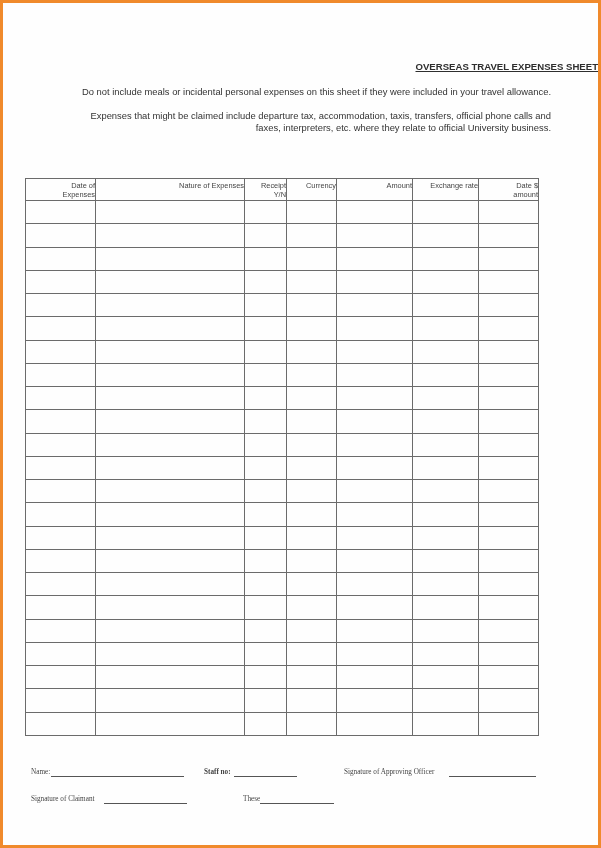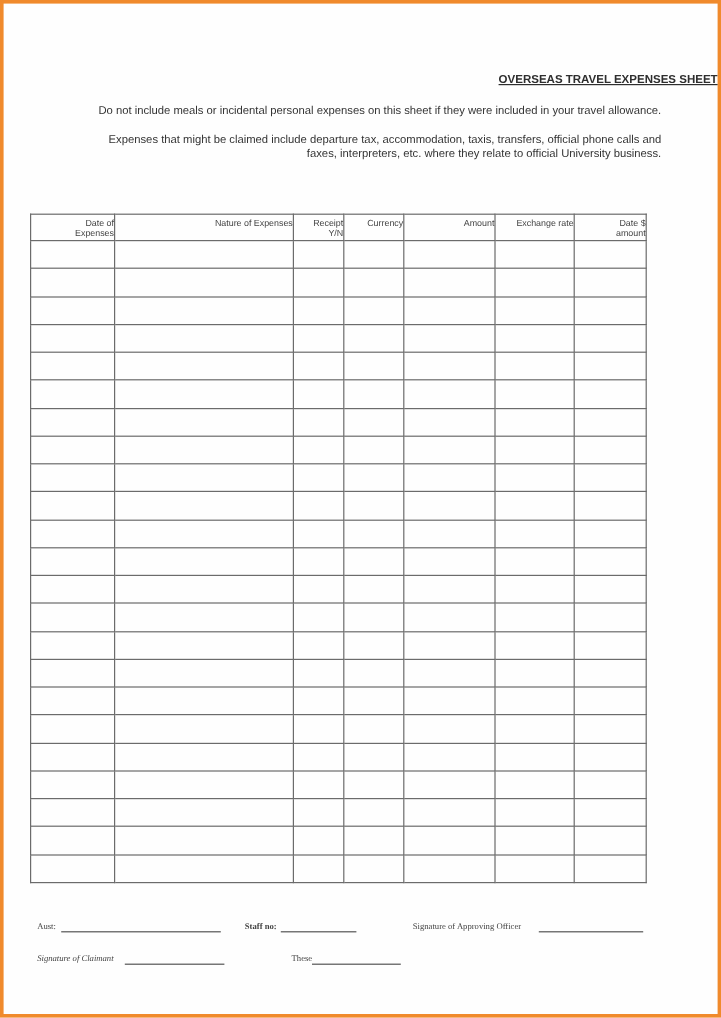--- a/index.html
+++ b/index.html
@@ -311,27 +311,27 @@
           <td></td>
           <td></td>
           <td></td>
           <td></td>
           <td></td>
           <td></td>
         </tr>
       </tbody>
   </table>
 
-  <div class="abs sig" style="left:28px; top:765px;">Aust:</div>
+  <div class="abs sig" style="left:28px; top:765px;">Name:</div>
   <div class="uline" style="left:48px; top:773px; width:133px;"></div>
 
   <div class="abs sig" style="left:201px; top:765px;font-weight:bold;">Staff no:</div>
   <div class="uline" style="left:231px; top:773px; width:63px;"></div>
 
   <div class="abs sig" style="left:341px; top:765px;">Signature of Approving Officer</div>
   <div class="uline" style="left:446px; top:773px; width:87px;"></div>
 
-  <div class="abs sig" style="left:28px; top:792px;font-style:italic;">Signature of Claimant</div>
+  <div class="abs sig" style="left:28px; top:792px;">Signature of Claimant</div>
   <div class="uline" style="left:101px; top:800px; width:83px;"></div>
 
   <div class="abs sig" style="left:240px; top:792px;">These</div>
   <div class="uline" style="left:257px; top:800px; width:74px;"></div>
 </div>
 
 </body></html>

